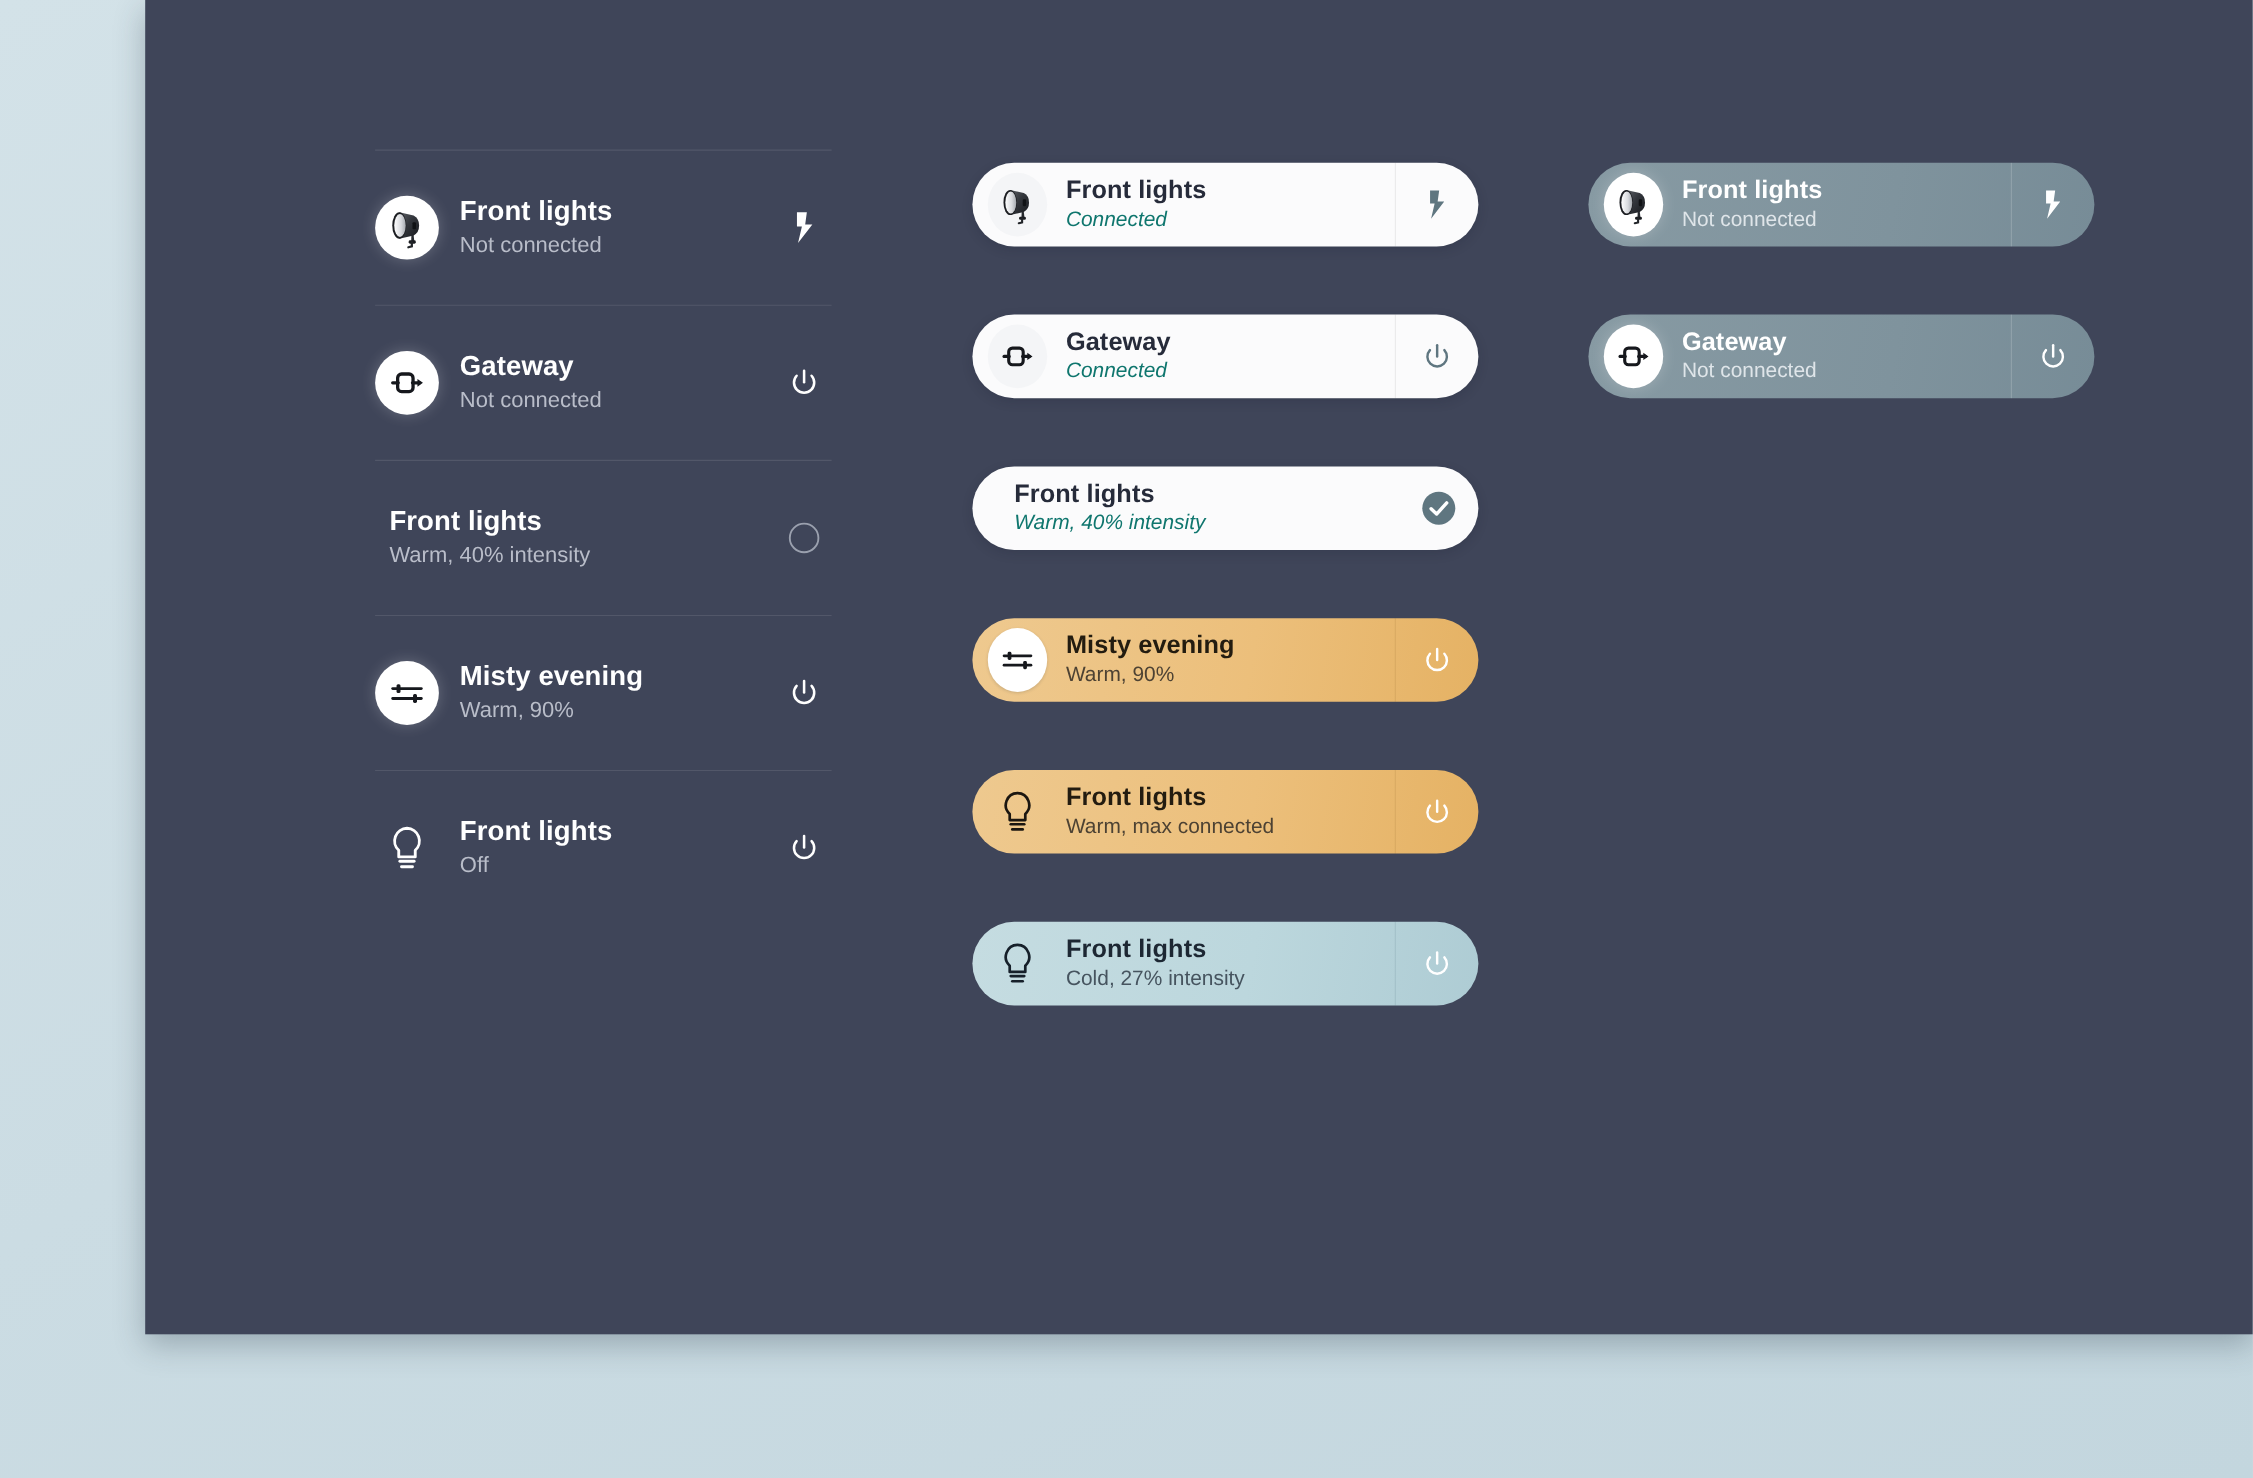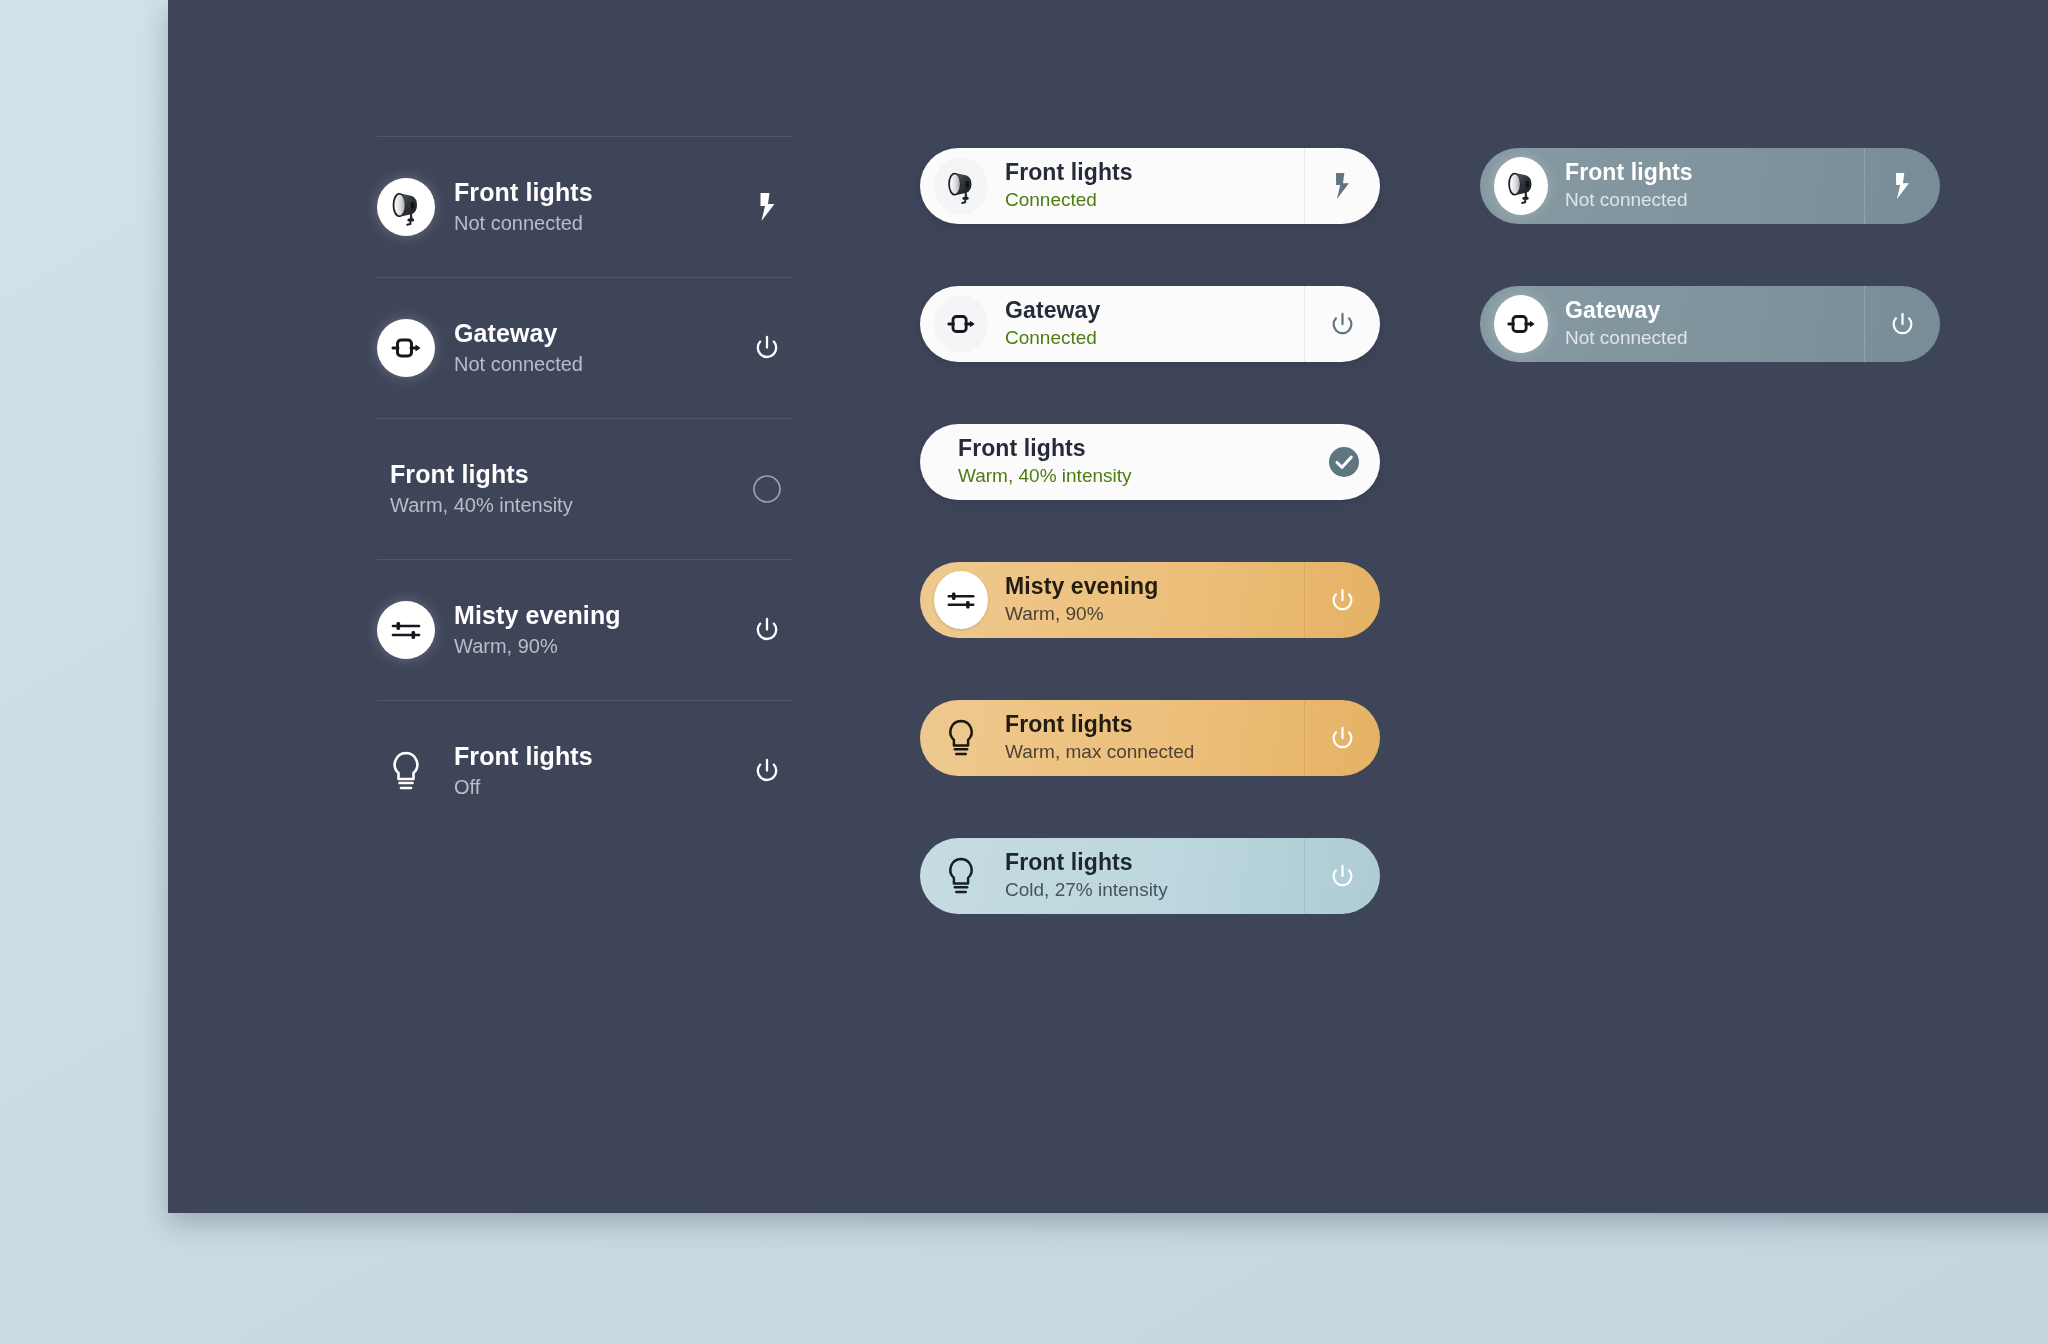--- a/index.html
+++ b/index.html
@@ -12,21 +12,20 @@
     overflow: hidden;
     font-family: "Liberation Sans", sans-serif;
     background: linear-gradient(150deg, #d3e2e8 0%, #cbdce3 45%, #c3d6de 100%);
     position: relative;
   }
 
   
   #canvas {
     position: absolute;
     inset: 0;
-    margin-left: 36px;
   }
 
   
   #dark-panel {
     position: absolute;
     left: 132px;
     top: 0;
     width: 1916px;
     height: 1213px;
     background: #3f4559;
@@ -151,21 +150,21 @@
     font-weight: bold;
     line-height: 1.18;
     letter-spacing: 0.1px;
   }
   .c-sub {
     font-size: 19px;
     line-height: 1.3;
     margin-top: 2px;
   }
   .card.white .c-title { color: #262b3a; }
-  .card.white .c-sub   { color: #4d7c0f; }
+  .card.white .c-sub   { color: #0f766e; font-style: italic; }
   .card.amber .c-title { color: #231c10; }
   .card.amber .c-sub   { color: #4d4233; }
   .card.cold  .c-title { color: #1d2733; }
   .card.cold  .c-sub   { color: #46545f; }
   .card.slate .c-title { color: #ffffff; }
   .card.slate .c-sub   { color: #dfe5e9; }
 
   .c-action {
     flex: 0 0 auto;
     width: 76px;

